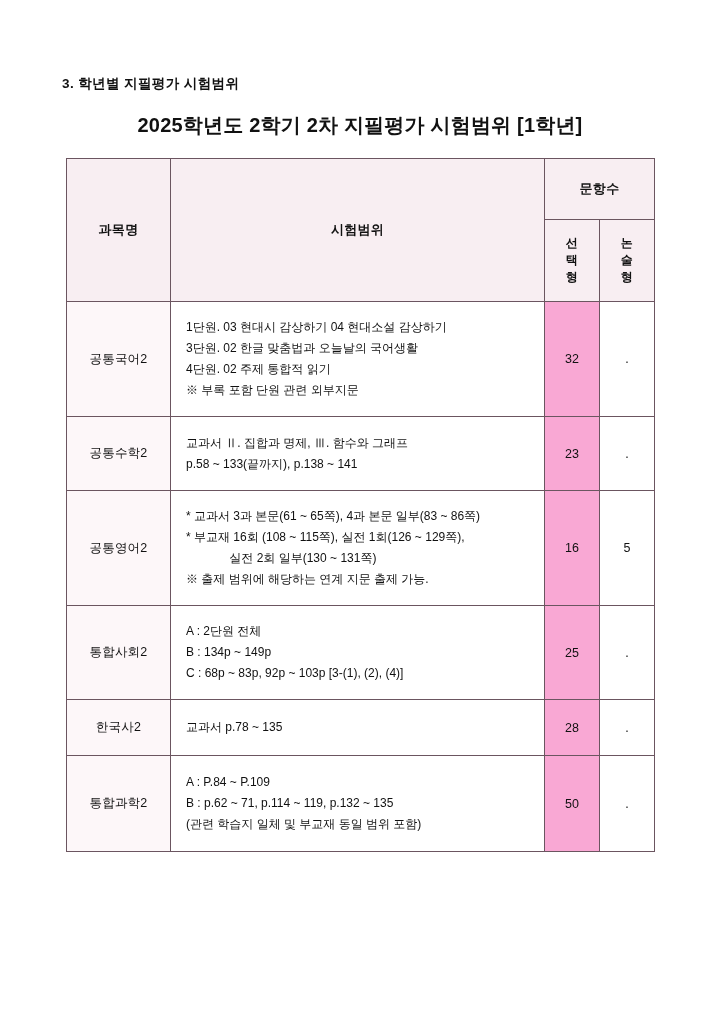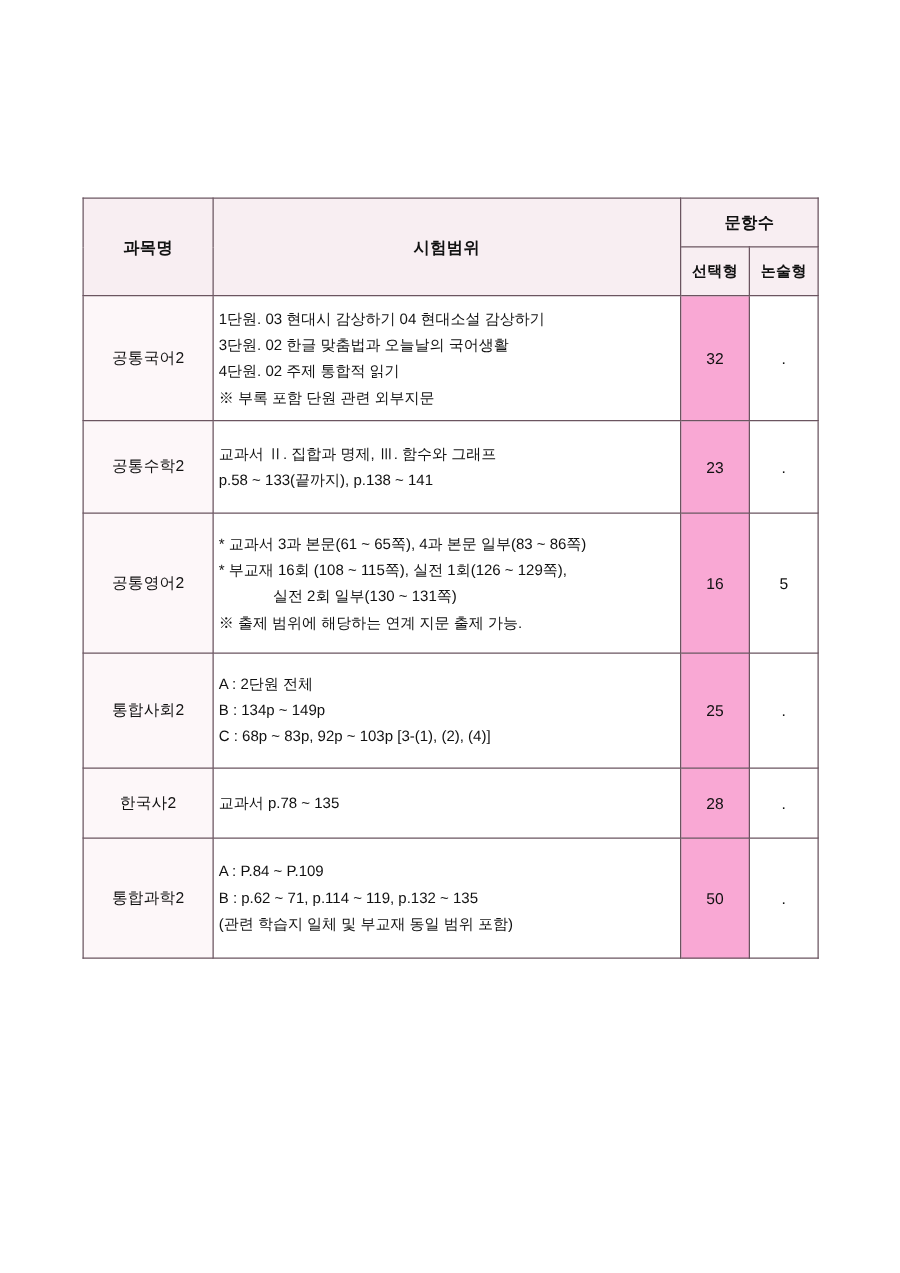--- a/index.html
+++ b/index.html
@@ -43,21 +43,21 @@
     position: absolute;
     left: 66px;
     top: 158px;
     width: 588px;
     border-collapse: collapse;
     table-layout: fixed;
   }
   table.exam-table th,
   table.exam-table td {
     border: 1px solid #6b5560;
-    padding: 4px;
+    padding: 15px;
     vertical-align: middle;
   }
   thead th {
     background: #f8eef2;
     font-size: 13px;
     font-weight: bold;
     text-align: center;
     height: 26px;
     letter-spacing: 0.3px;
   }
@@ -118,21 +118,23 @@
     font-size: 13px;
     font-weight: bold;
     letter-spacing: 1.1px;
   }
 </style>
 </head>
 <body>
 
 <div class="page">
 
-
+  <div class="section-heading">3. 학년별 지필평가 시험범위</div>
+
+  <div class="doc-title">2025학년도 2학기 2차 지필평가 시험범위 [1학년]</div>
 
   <table class="exam-table">
     <colgroup>
       <col style="width:104px">
       <col style="width:374px">
       <col style="width:55px">
       <col style="width:55px">
     </colgroup>
     <thead>
       <tr>

